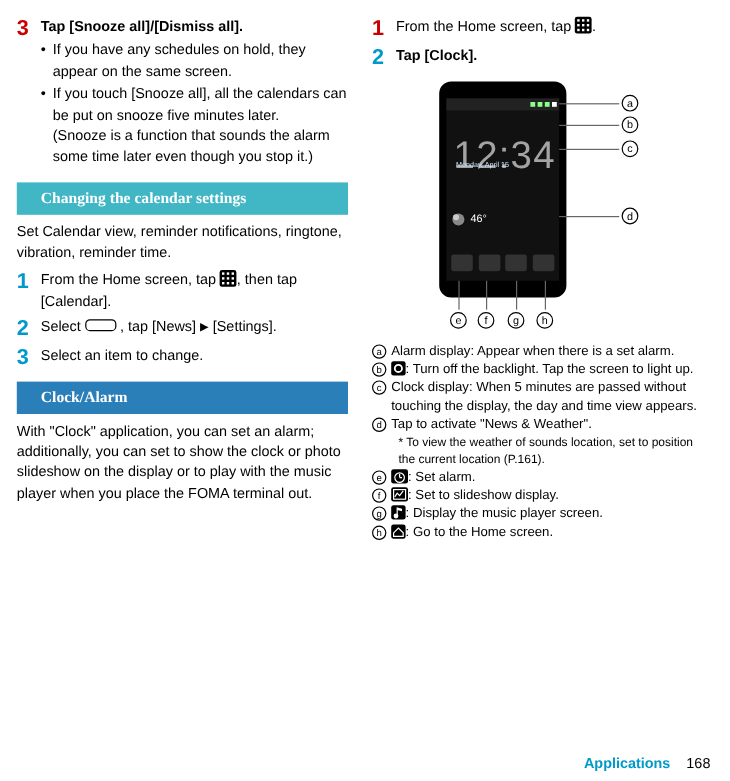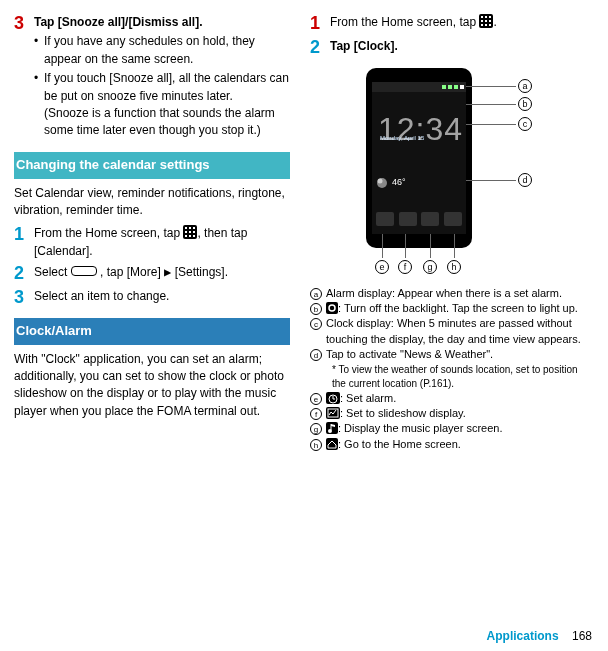--- a/index.html
+++ b/index.html
@@ -23,21 +23,21 @@
   }
   .num2 { color: #0099cc; }
   .stepbody { flex: 1; }
   .stepbody .lead { font-weight: bold; }
   .bullets { margin: 2px 0 0 0; padding: 0; list-style: none; }
   .bullets li { position: relative; padding-left: 10px; margin-bottom: 2px; }
   .bullets li:before { content: "•"; position: absolute; left: 0; top: 0; }
   .sub { padding-left: 10px; }
   .heading-bar {
     background: #41b6c4; color: #fff; font-weight: bold;
-    padding: 4px 2px; margin: 10px 0 6px 0; font-size: 13px;
+    padding: 4px 20px; margin: 10px 0 6px 0; font-size: 13px; font-family: Liberation Serif, serif;
   }
   .heading-bar.dark { background: #2b7fb8; }
   p { margin: 0 0 6px 0; }
   .arrow { font-family: monospace; }
   .icon-box {
     display: inline-block; width: 14px; height: 14px; background: #000;
     vertical-align: -2px; border-radius: 2px; position: relative;
   }
   .icon-box svg { display: block; }
   .menu-key {
@@ -142,21 +142,21 @@
             </svg>
         </span><span>, then tap [Calendar].</span>
       </div>
     </div>
 
     <div class="numstep">
       <div class="stepnum num2">2</div>
       <div class="stepbody lead">
         <span>Select </span>
         <span class="menu-key"></span>
-        <span>, tap [More] </span><span class="arrow">▶</span><span> [Settings].</span>
+        <span>, tap [News] </span><span class="arrow">▶</span><span> [Settings].</span>
       </div>
     </div>
 
     <div class="numstep">
       <div class="stepnum num2">3</div>
       <div class="stepbody lead">Select an item to change.</div>
     </div>
 
     <div class="heading-bar dark">Clock/Alarm</div>
     <p>With "Clock" application, you can set an alarm; additionally, you can set to show the clock or photo slideshow on the display or to play with the music player when you place the FOMA terminal out.</p>

